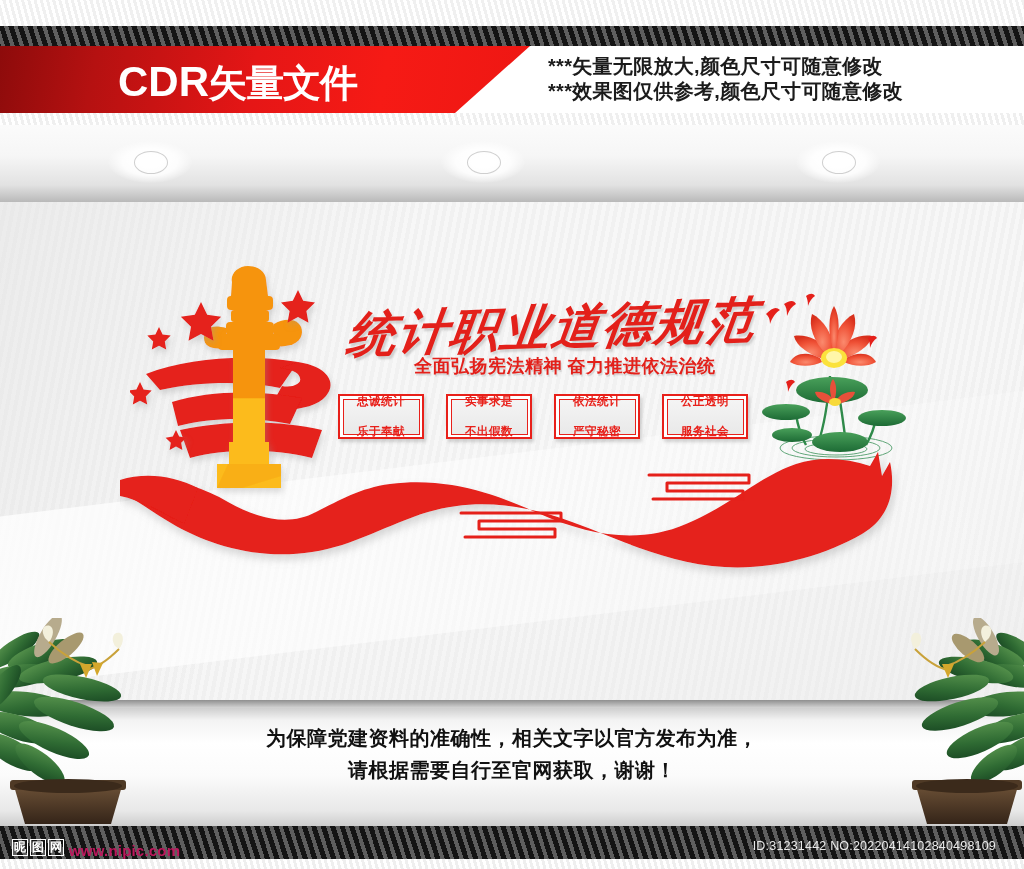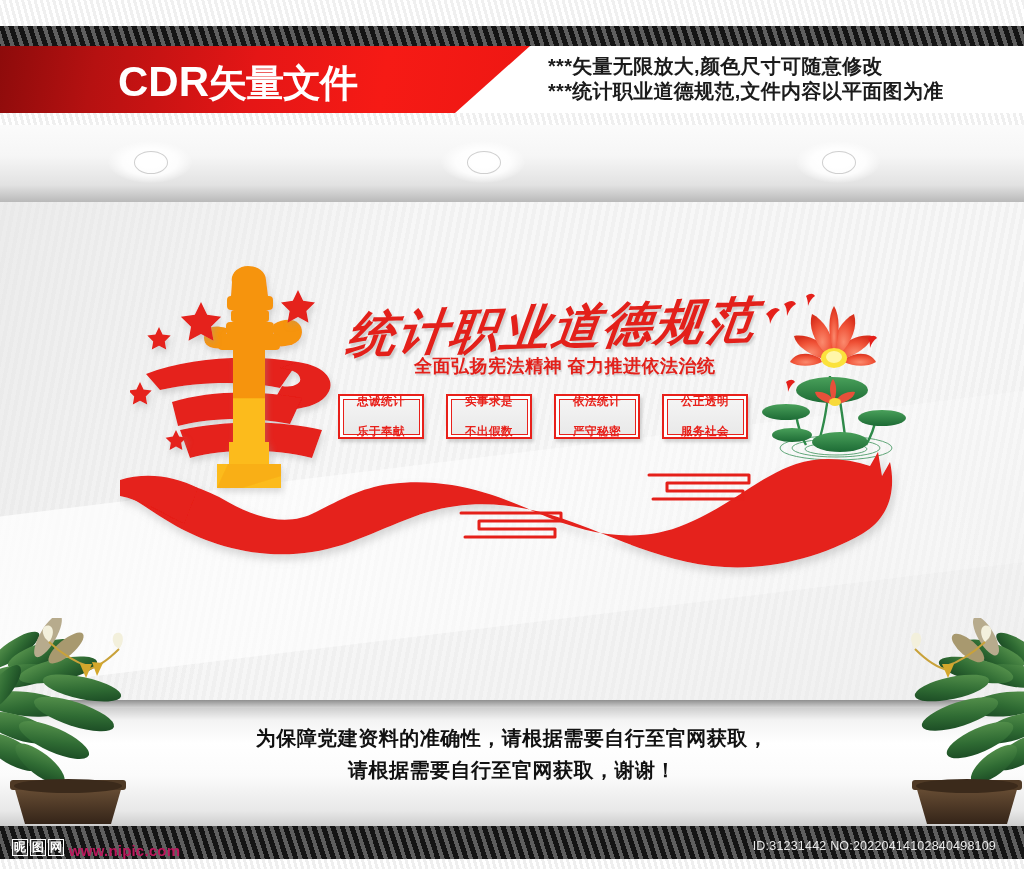--- a/index.html
+++ b/index.html
@@ -178,21 +178,21 @@
   <div class="stripe-bar stripe-top"></div>
 
   <div class="header-band">
     <div class="red-flag"></div>
   </div>
   <div class="cdr-text">
     <span>CDR</span><span class="cdr-cn">矢量文件</span>
   </div>
   <div class="header-notes">
     <div>***矢量无限放大,颜色尺寸可随意修改</div>
-    <div>***统计职业道德规范,文件内容以平面图为准</div>
+    <div>***效果图仅供参考,颜色尺寸可随意修改</div>
   </div>
 
   <div class="strip-white-mid"></div>
 
   <div class="ceiling">
     <div class="spot spot1"></div>
     <div class="spot spot2"></div>
     <div class="spot spot3"></div>
   </div>
 
@@ -372,21 +372,21 @@
   </div>
   <div class="cloud-line" style="left:457px; top:508px;">
     <svg width="110" height="36" viewBox="0 0 110 36">
       <path d="M4,5 L104,5 L104,13 L22,13 L22,21 L98,21 L98,29 L8,29" fill="none" stroke="#e5201a" stroke-width="3" stroke-linecap="round" stroke-linejoin="round"></path>
     </svg>
   </div>
 
   <div class="floor"></div>
   <div class="floor-edge"></div>
   <div class="disclaimer">
-    <div>为保障党建资料的准确性，请根据需要自行至官网获取，</div>
+    <div>为保障党建资料的准确性，相关文字以官方发布为准，</div>
     <div>请根据需要自行至官网获取，谢谢！</div>
   </div>
 
   <div class="plant plant-left">
     <svg width="180" height="208" viewBox="0 0 180 208">
       <defs>
         <linearGradient id="lf1" x1="0" y1="0" x2="1" y2="1">
           <stop offset="0%" stop-color="#5f9b52"></stop>
             <stop offset="55%" stop-color="#2f6b33"></stop>
             <stop offset="100%" stop-color="#14401f"></stop>

